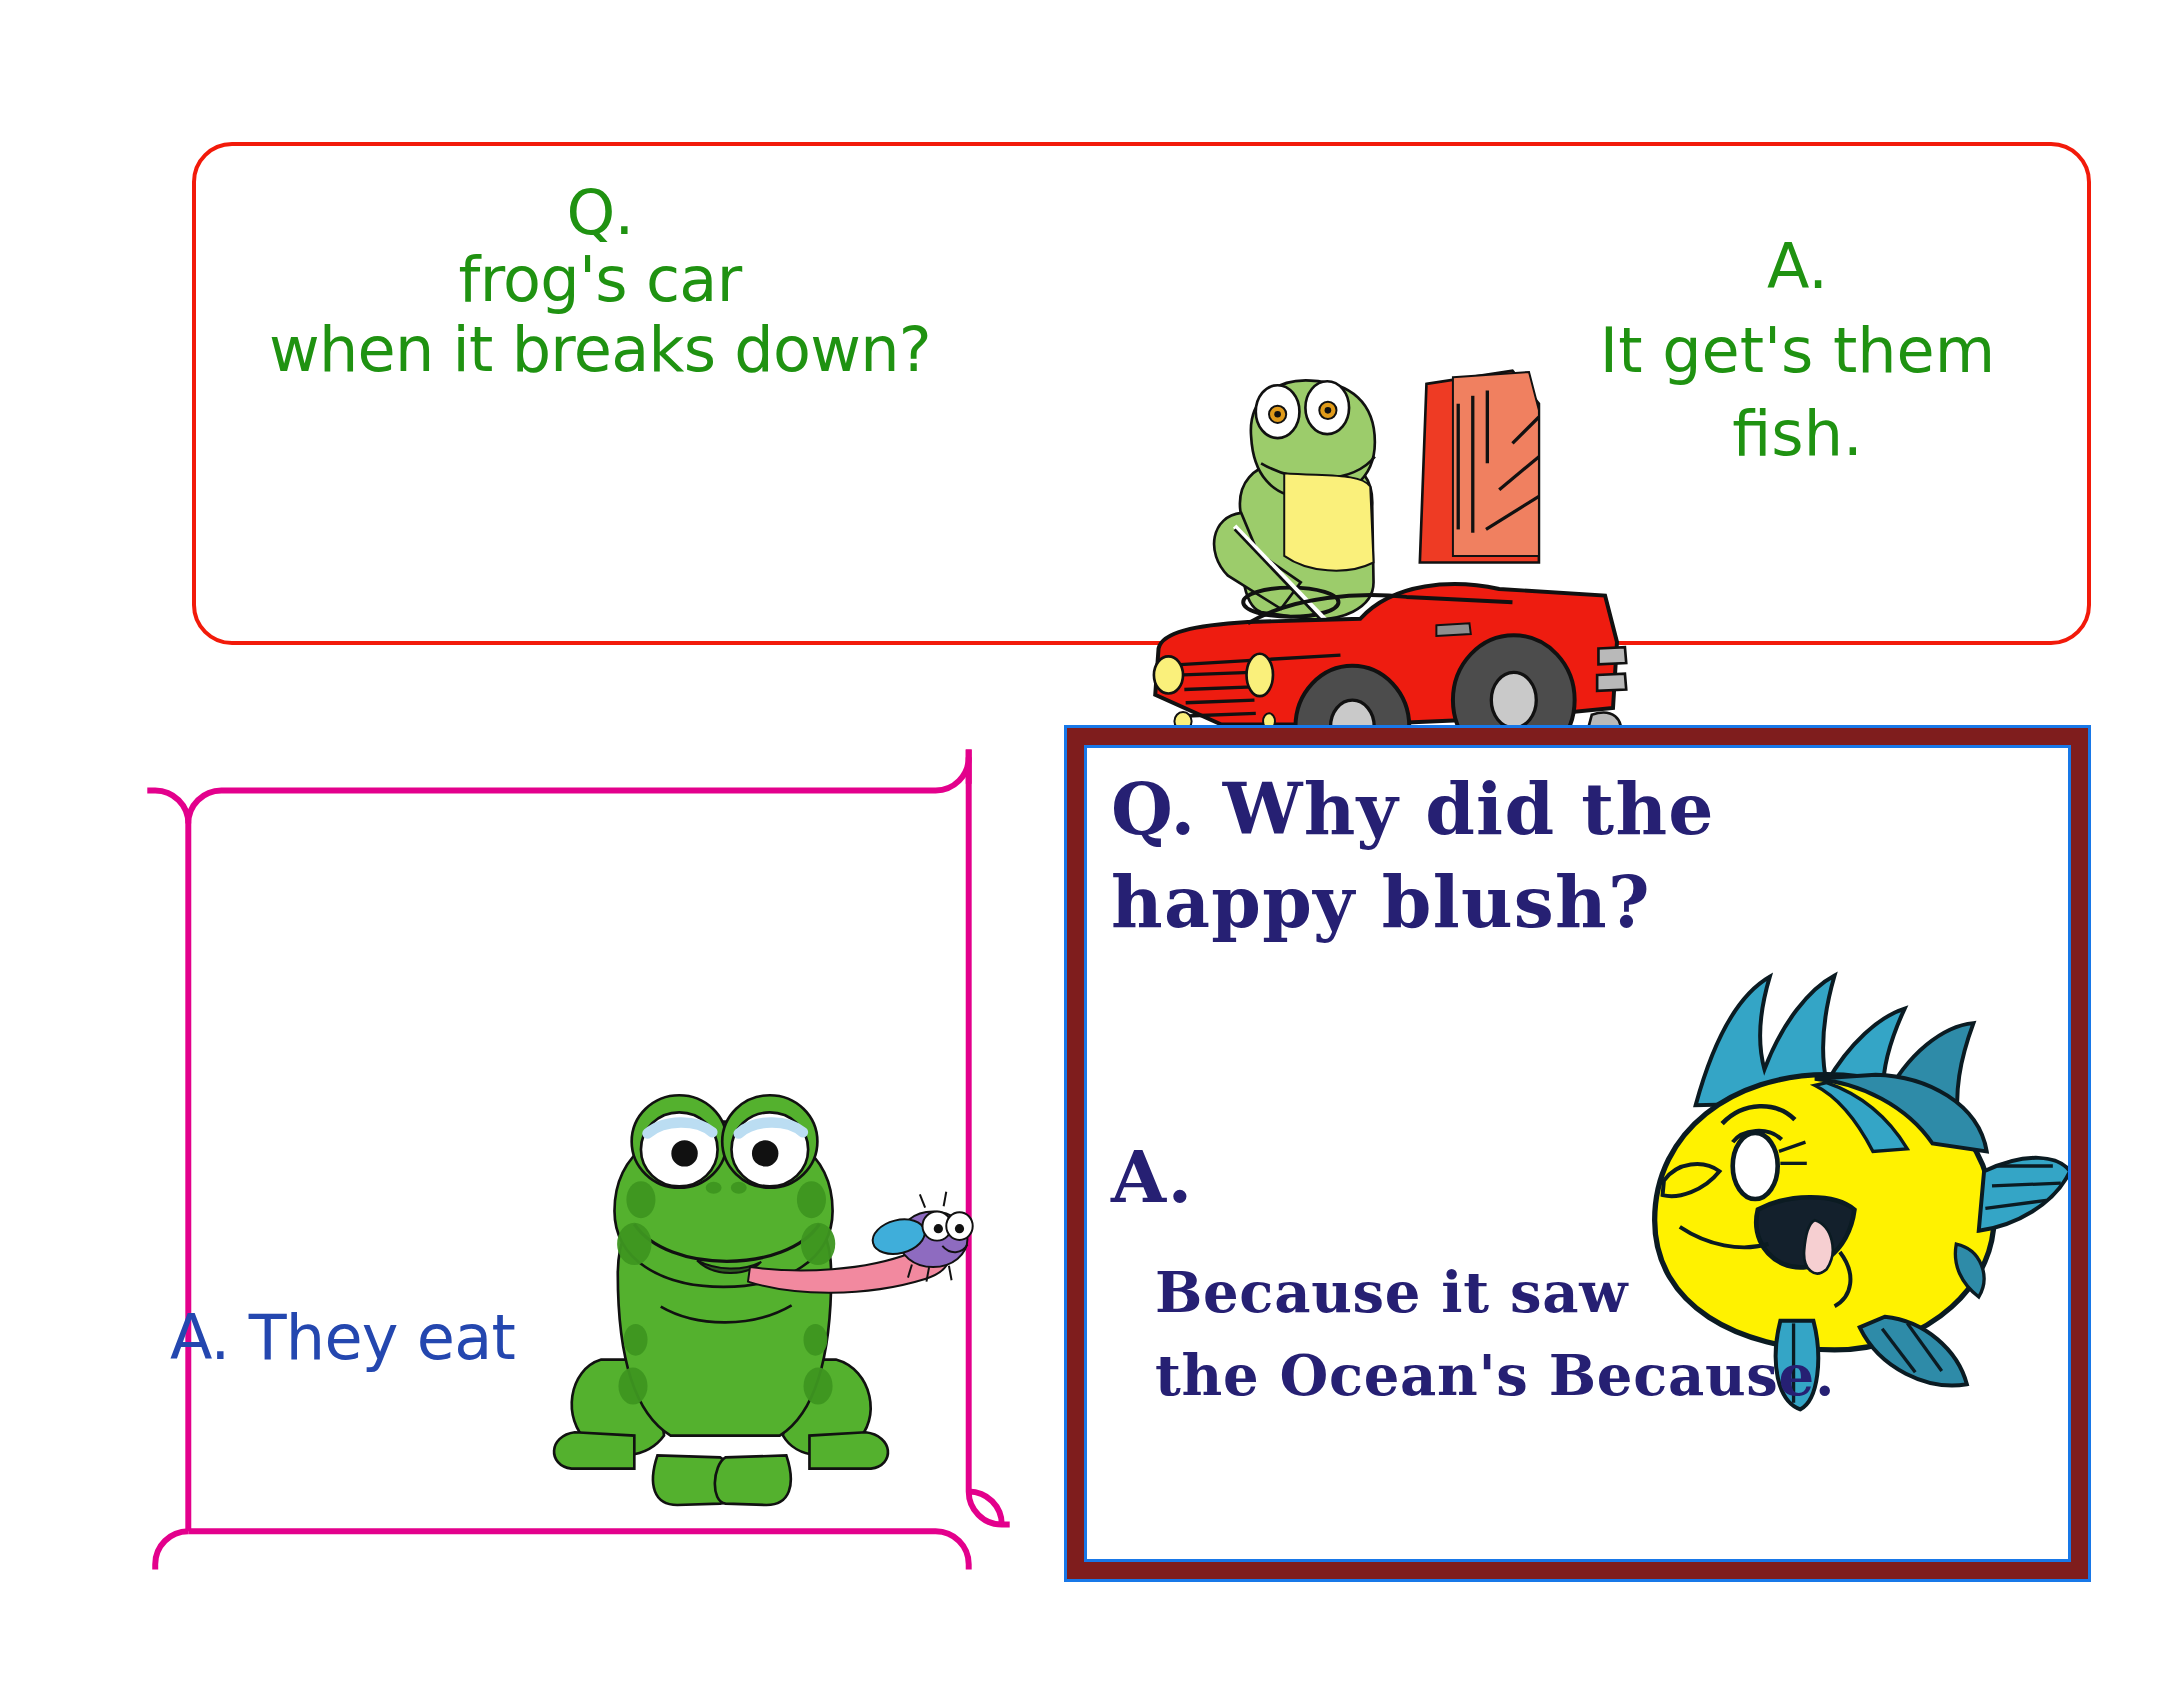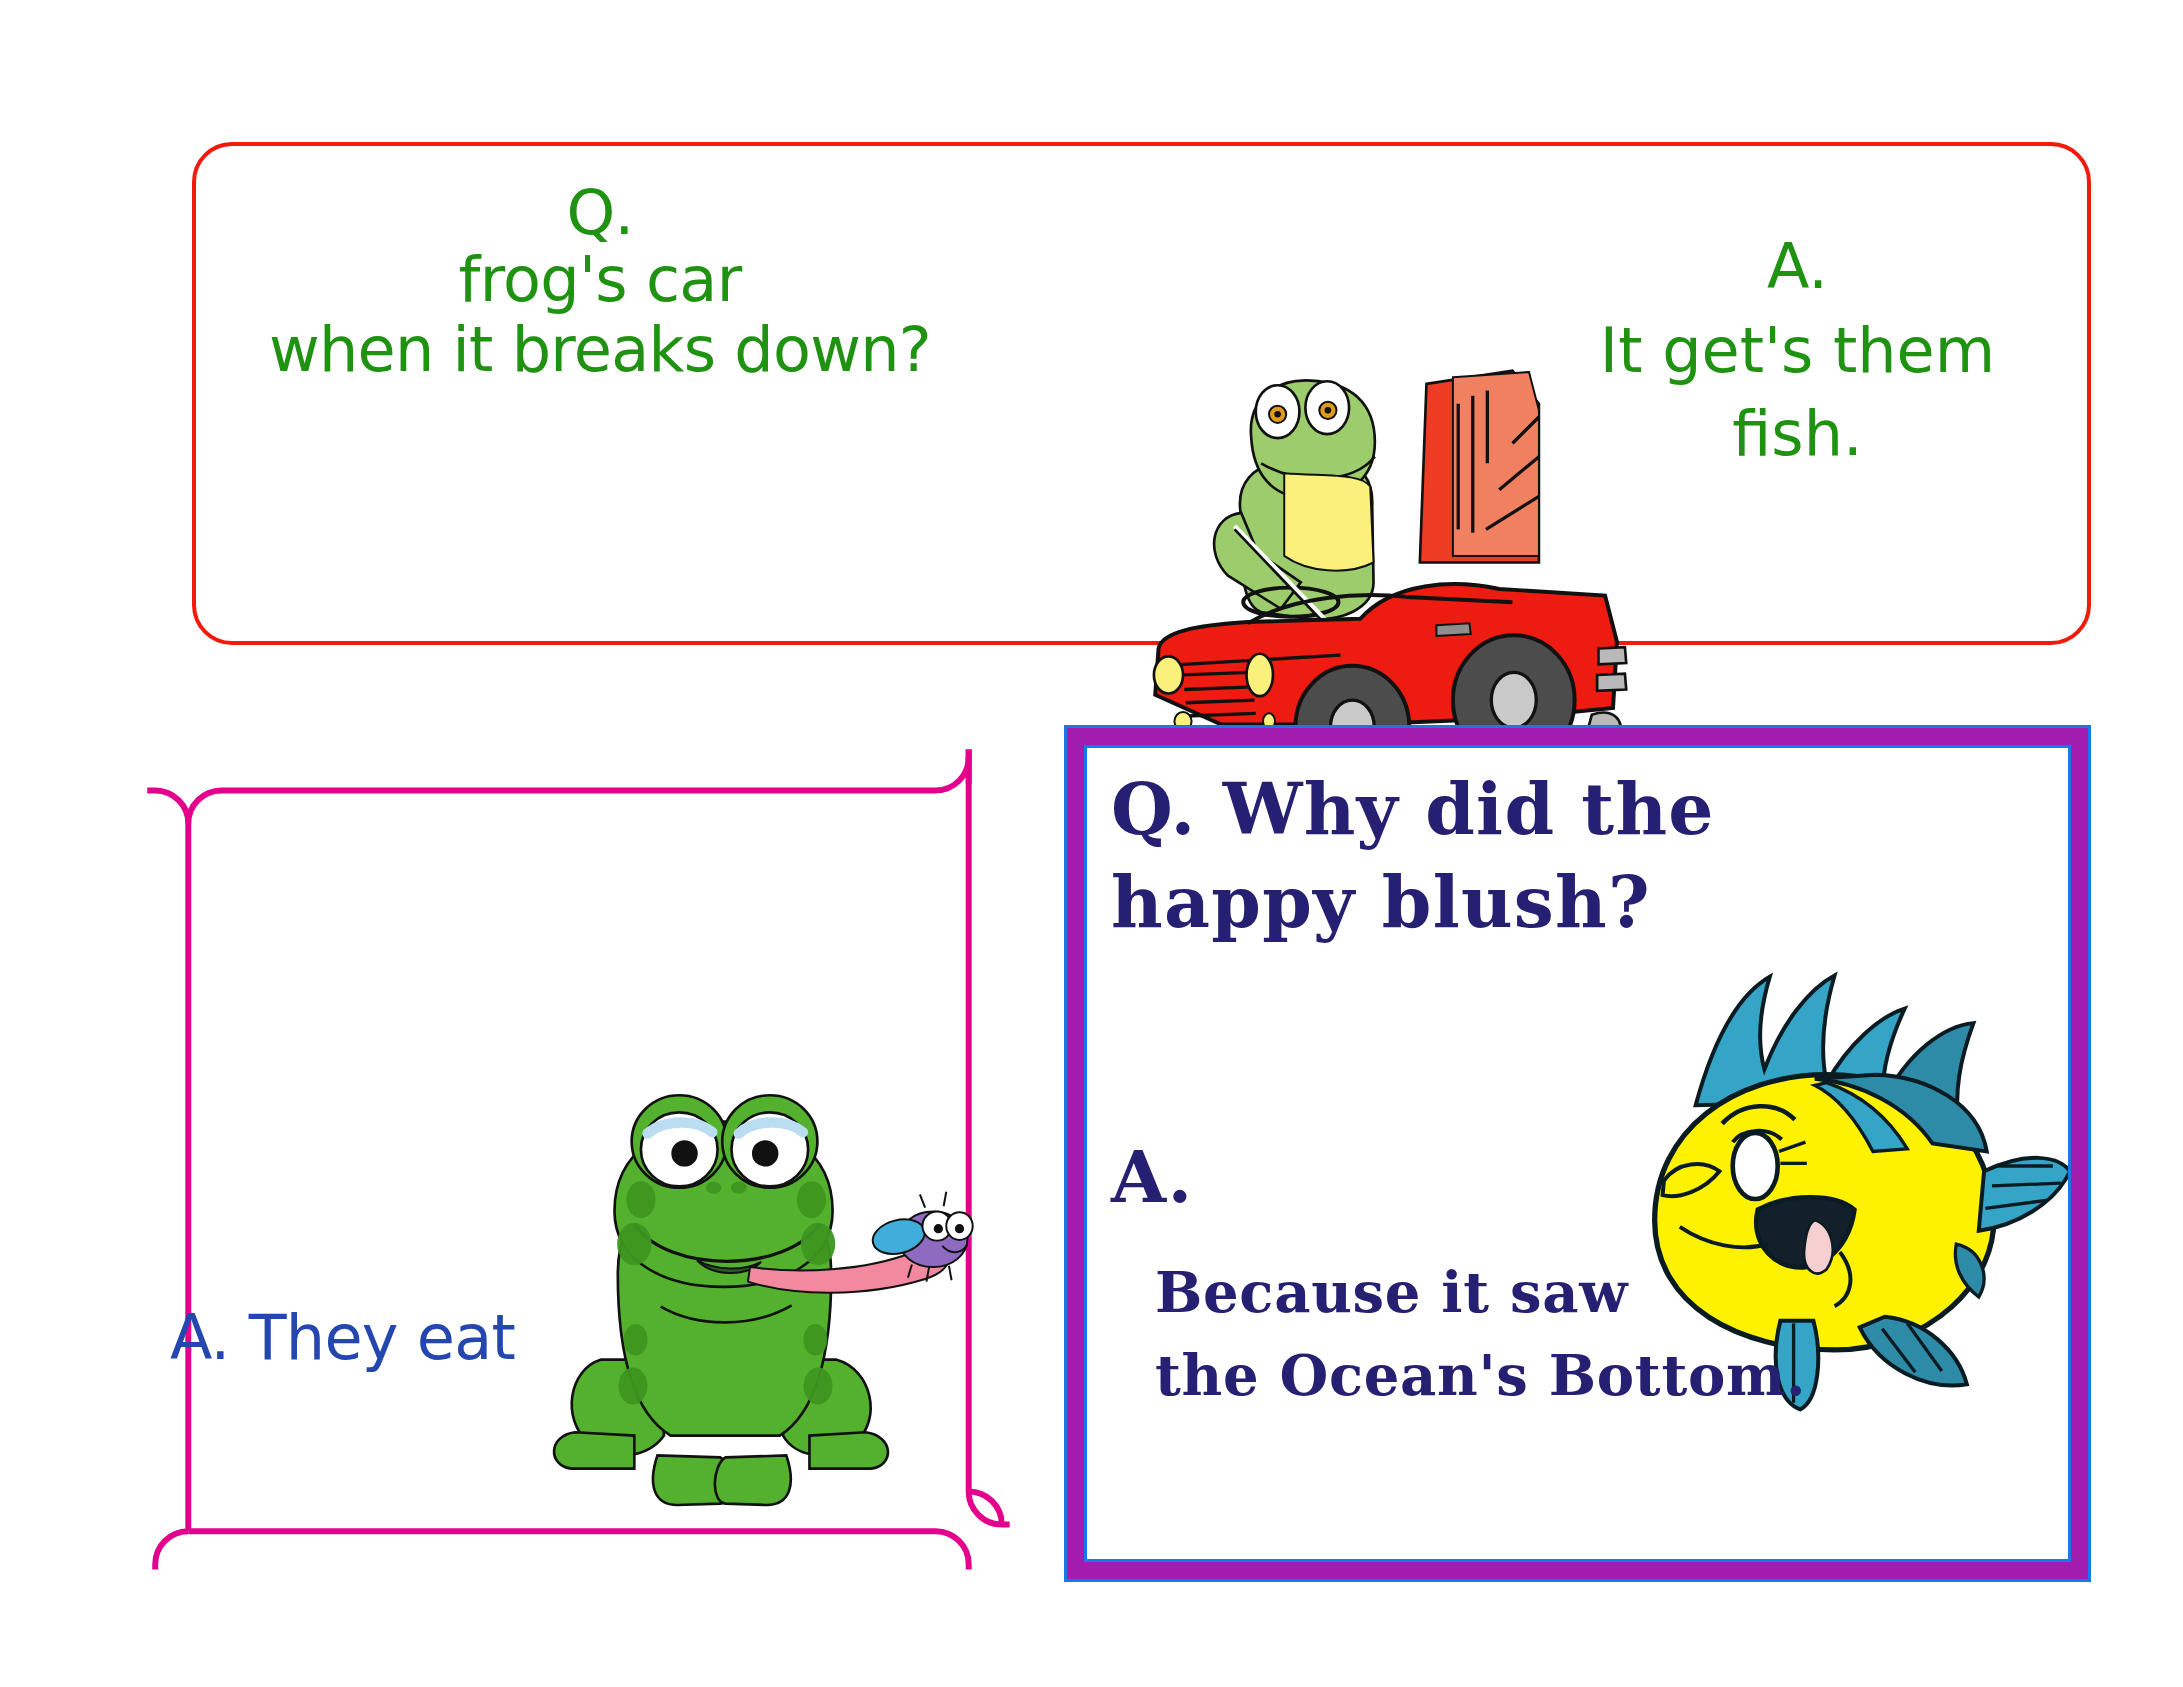--- a/index.html
+++ b/index.html
@@ -72,21 +72,21 @@
   }
   #card2 .art{
     position:absolute;left:413px;top:331px;width:423px;height:437px;
   }
 
   
   #card3{
     position:absolute;
     left:1064px;top:725px;
     width:1027px;height:857px;
-    background:#a21caf;
+    background:#7f1d1d;
     border:3.3px solid #1878E8;
     box-sizing:border-box;
   }
   #card3 .inner{
     position:absolute;left:17px;top:17px;right:17px;bottom:17px;
     background:#ffffff;
     border:3.3px solid #1878E8;
     box-sizing:border-box;
     overflow:hidden;
   }
@@ -350,19 +350,19 @@
 
           <path d="M96 414 C138 442 188 452 230 440" fill="none" stroke="#0B1B22" stroke-width="6"></path>
           <path d="M338 452 C364 486 356 520 330 534" fill="none" stroke="#0B1B22" stroke-width="6"></path>
 
           <path d="M514 440 C552 448 566 490 548 520 C522 500 508 472 514 440 Z" fill="#2E8BA8" stroke="#0B1B22" stroke-width="5"></path>
         </svg>
       </div>
 
       <div class="a-text">
         <span class="line">Because it saw</span>
-        <span class="line">the Ocean's Bottom.</span>
+        <span class="line">the Ocean's Because.</span>
       </div>
     </div>
   </div>
 
 </div>
 
 
 </body></html>

